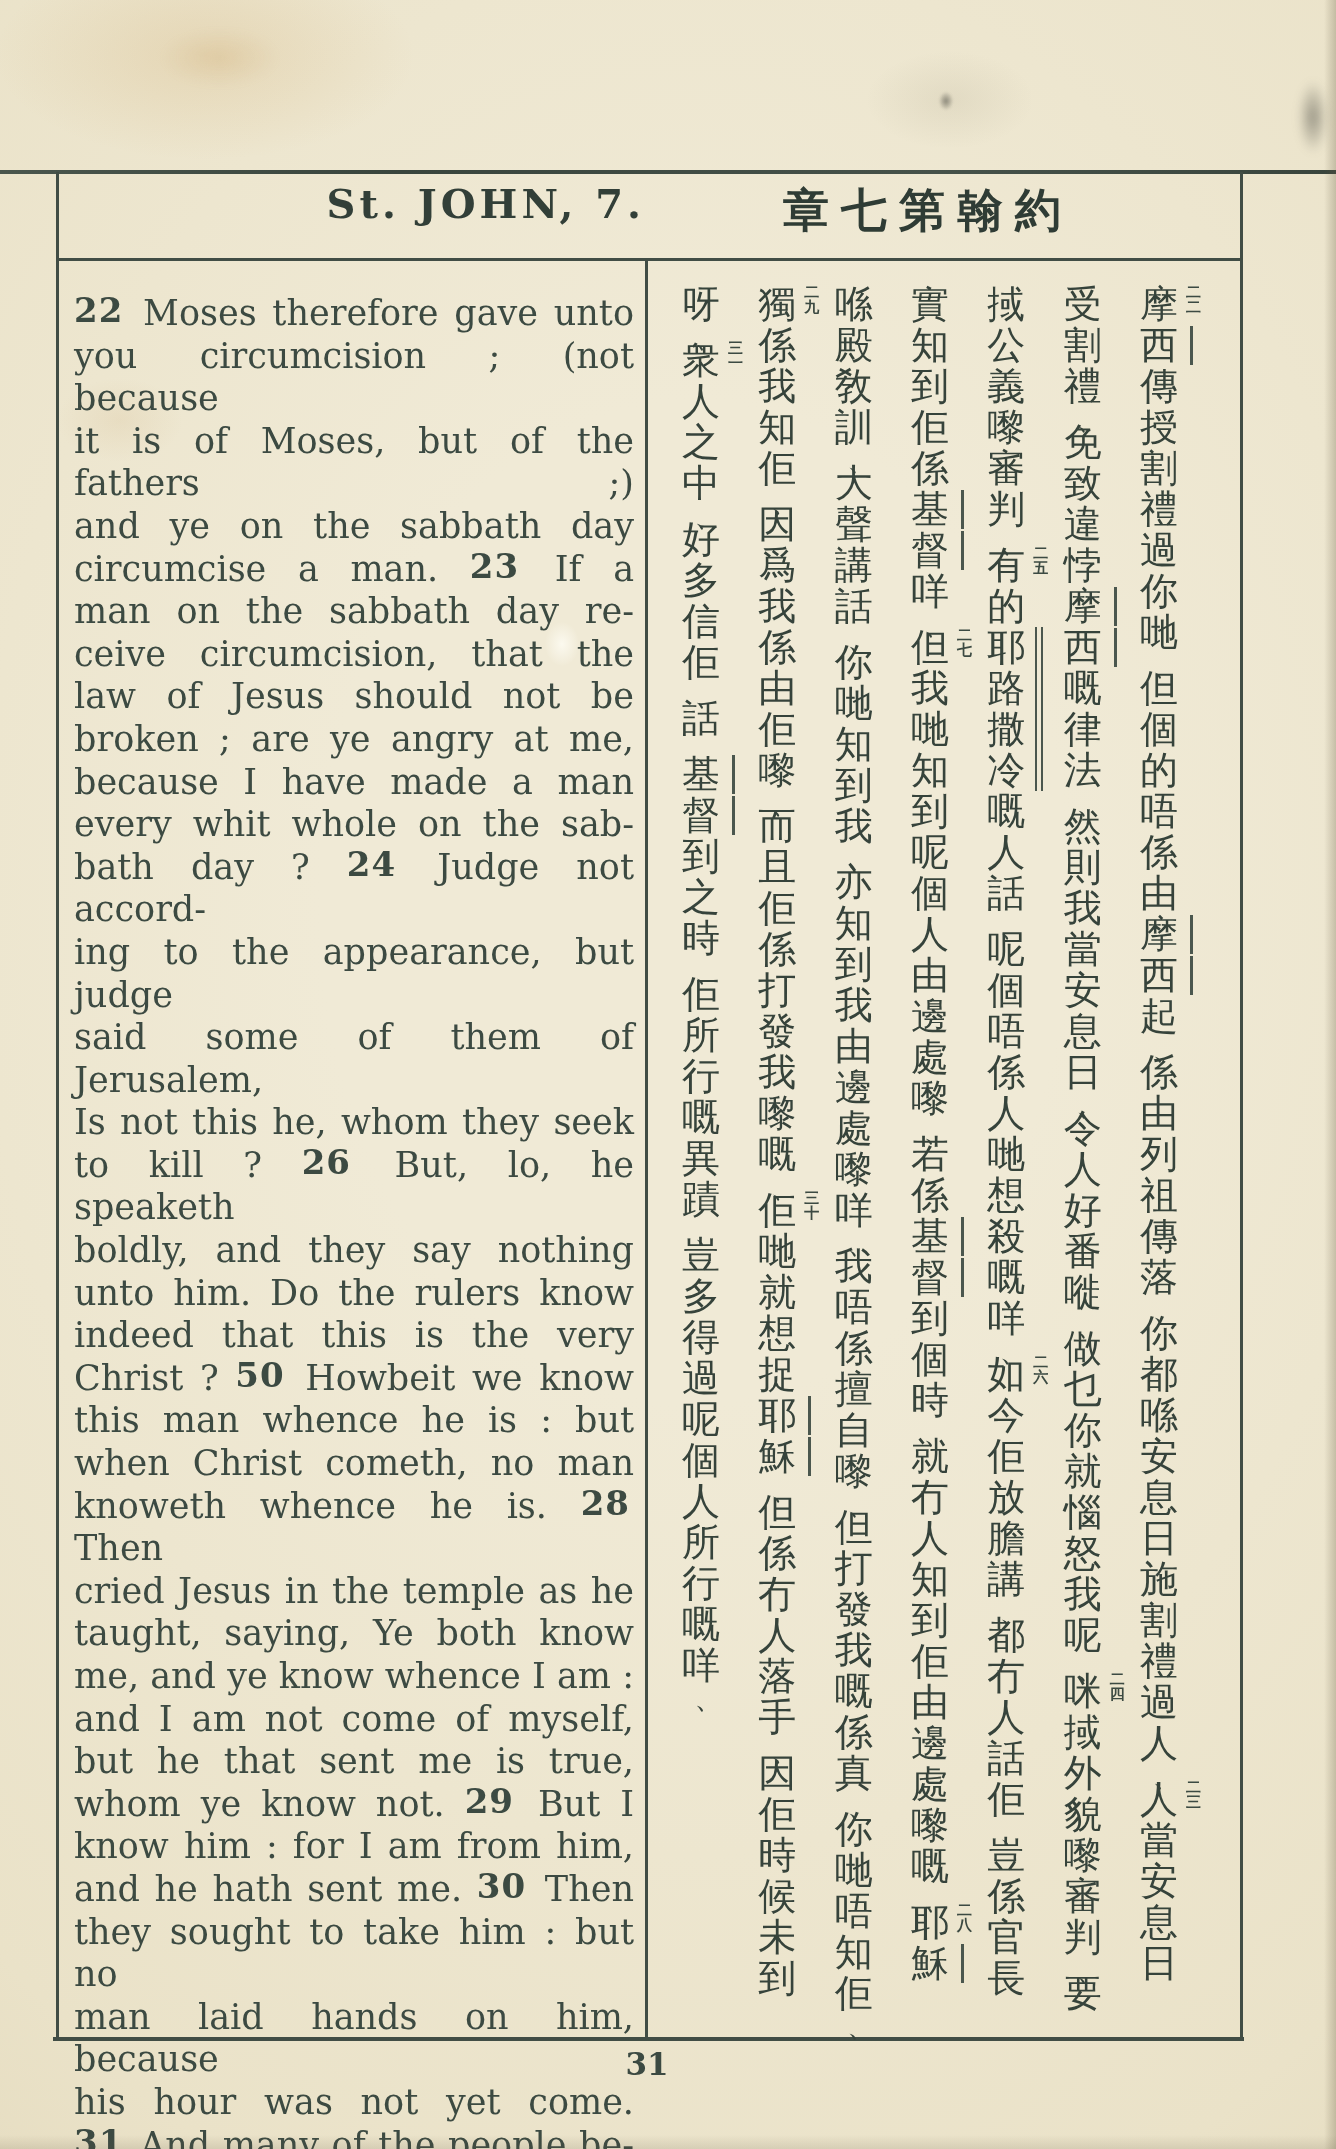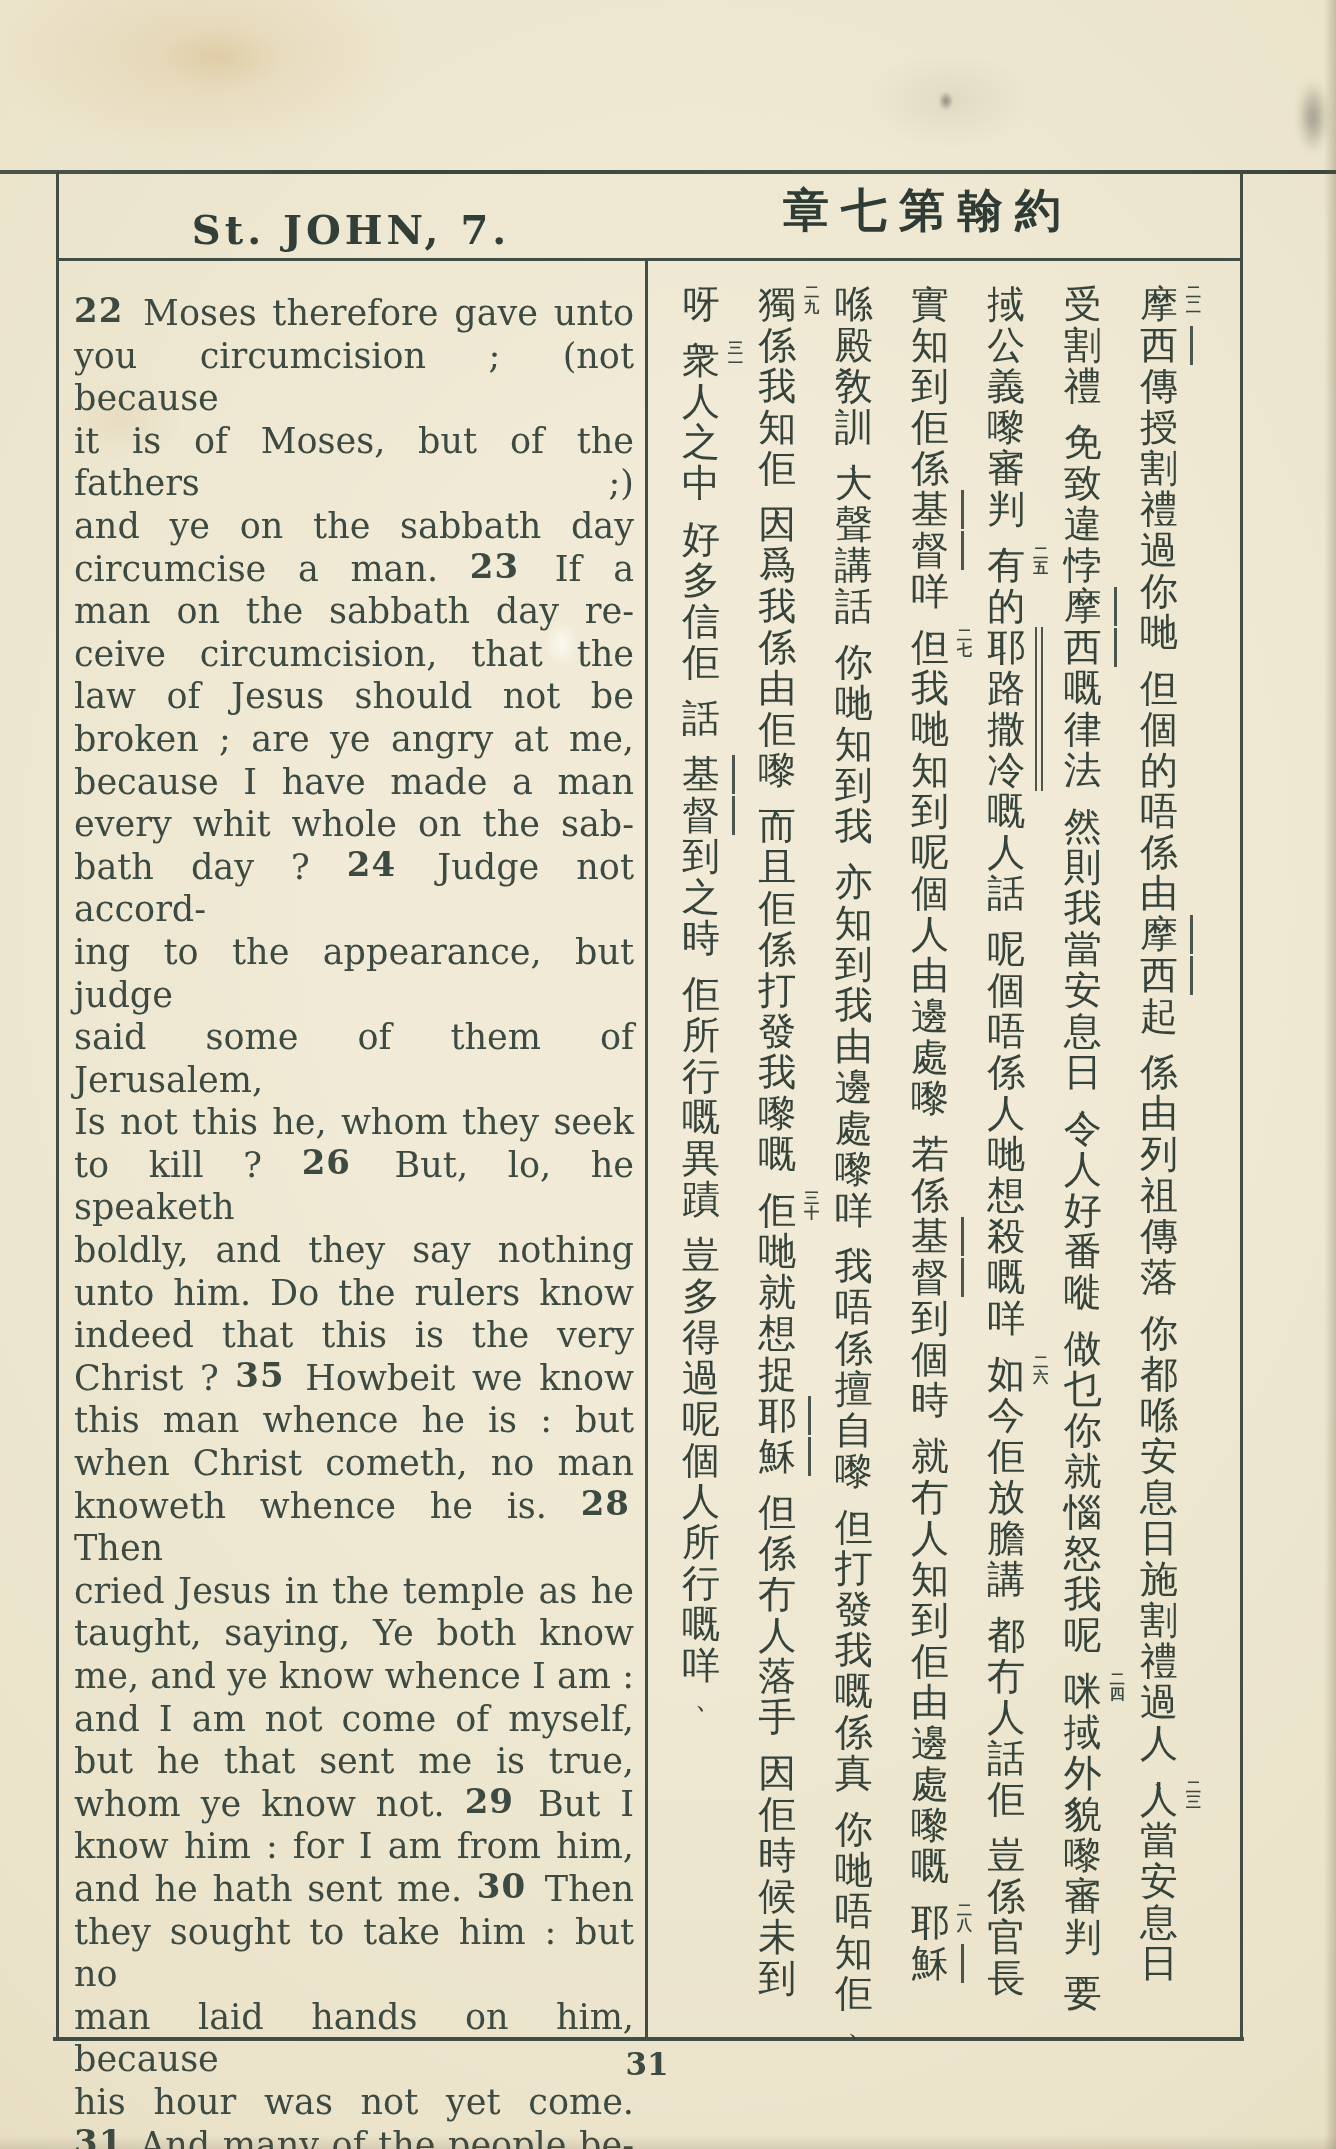--- a/index.html
+++ b/index.html
@@ -15,21 +15,21 @@
   }
   
   .rule{position:absolute;background:#414d45;}
   .rule-top{left:0;top:170px;width:1336px;height:4px;background:linear-gradient(to right,#4a564d,#39453d 30%,#46524a 70%,#39453d);}
   .border-left{left:56px;top:172px;width:3px;height:1868px;}
   .border-right{left:1240px;top:172px;width:3px;height:1868px;}
   .rule-header{left:56px;top:258px;width:1187px;height:3px;}
   .divider-mid{left:645px;top:259px;width:3px;height:1781px;}
   .rule-bottom{left:53px;top:2037px;width:1191px;height:4px;}
   
-  .h-en{position:absolute;left:57px;top:206px;width:588px;text-align:center;
+  .h-en{position:absolute;left:57px;top:180px;width:588px;text-align:right;
         font-size:40px;font-weight:bold;letter-spacing:4px;color:#323f38;}
   .h-zh{position:absolute;left:648px;top:180px;width:560px;text-align:center;
         font-size:46px;font-weight:bold;letter-spacing:12px;color:#2f3c35;}
   
   .english-text{position:absolute;left:74px;top:292px;width:560px;}
   .eline{font-size:35px;line-height:42.6px;text-align:justify;text-align-last:justify;
          color:#3c4a42;white-space:normal;}
   .vn{font-weight:bold;font-size:34px;position:relative;top:-3px;padding-right:4px;letter-spacing:1px;}
   
   .chinese-text{position:absolute;left:676px;top:284px;width:508px;
@@ -91,21 +91,21 @@
     <div class="eline">because I have made a man</div>
     <div class="eline">every whit whole on the sab-</div>
     <div class="eline">bath day ? <span class="vn">24</span> Judge not accord-</div>
     <div class="eline">ing to the appearance, but judge</div>
     <div class="eline">said some of them of Jerusalem,</div>
     <div class="eline">Is not this he, whom they seek</div>
     <div class="eline">to kill ? <span class="vn">26</span> But, lo, he speaketh</div>
     <div class="eline">boldly, and they say nothing</div>
     <div class="eline">unto him. Do the rulers know</div>
     <div class="eline">indeed that this is the very</div>
-    <div class="eline">Christ ? <span class="vn">35</span> Howbeit we know</div>
+    <div class="eline">Christ ? <span class="vn">50</span> Howbeit we know</div>
     <div class="eline">this man whence he is : but</div>
     <div class="eline">when Christ cometh, no man</div>
     <div class="eline">knoweth whence he is. <span class="vn">28</span> Then</div>
     <div class="eline">cried Jesus in the temple as he</div>
     <div class="eline">taught, saying, Ye both know</div>
     <div class="eline">me, and ye know whence I am :</div>
     <div class="eline">and I am not come of myself,</div>
     <div class="eline">but he that sent me is true,</div>
     <div class="eline">whom ye know not. <span class="vn">29</span> But I</div>
     <div class="eline">know him : for I am from him,</div>

